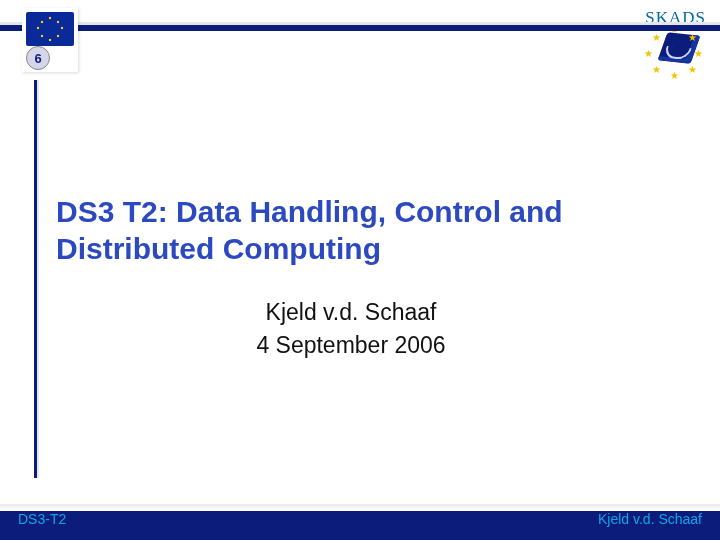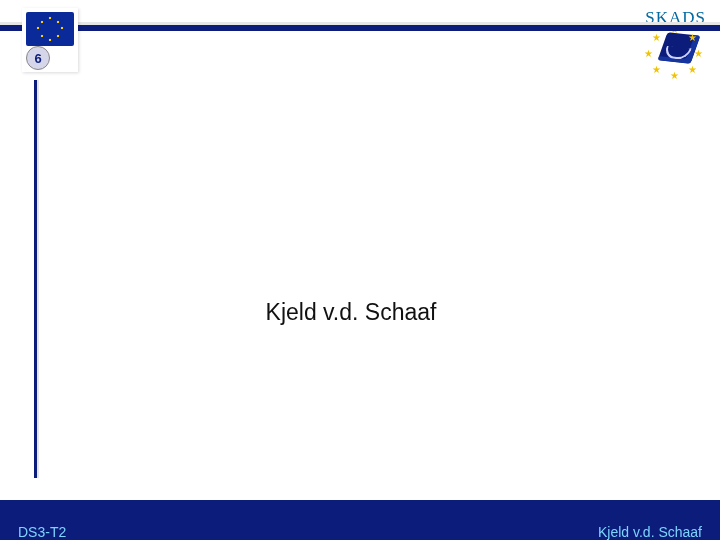--- a/index.html
+++ b/index.html
@@ -37,21 +37,21 @@
   
   .vline { position: absolute; top: 80px; left: 34px; width: 3px; height: 398px; background: #0b1c7a; box-shadow: 2px 0 0 #e6e6e6; }
 
   
   .title { position: absolute; top: 194px; left: 56px; width: 590px; font-size: 30px; font-weight: 700; line-height: 1.22; color: #2c49c0; }
 
   
   .meta { position: absolute; top: 296px; left: 56px; width: 590px; text-align: center; color: #111; font-size: 23px; line-height: 1.45; }
 
   
-  .footer { position: absolute; left: 0; bottom: 0; width: 720px; height: 40px; background: #0b1c7a; display: flex; align-items: flex-end; justify-content: space-between; padding: 0 18px; color: #7dd3fc; font-size: 14px; }
+  .footer { position: absolute; left: 0; bottom: 0; width: 720px; height: 29px; background: #0b1c7a; display: flex; align-items: flex-start; justify-content: space-between; padding: 0 18px; color: #0ea5e9; font-size: 14px; }
 
   
   .logo-left { z-index: 5; }
   .topbar { z-index: 2; }
   .vline { z-index: 2; }
 
   .slide::before { content:""; position:absolute; left:0; right:0; bottom:30px; height:6px; background: linear-gradient(#e9e9e9, rgba(255,255,255,0)); }
 </style>
 </head>
 <body>
@@ -80,23 +80,25 @@
         <span style="top:44px; left:28px">★</span>
         <span style="top:38px; left:10px">★</span>
         <span style="top:22px; left:2px">★</span>
         <span style="top:6px; left:10px">★</span>
       </div>
     </div>
   </div>
 
   <div class="vline"></div>
 
+  <div class="title">DS3 T2: Data Handling, Control and Distributed Computing</div>
 
   <div class="meta">
     <div>Kjeld v.d. Schaaf</div>
+    <div>4 September 2006</div>
   </div>
 
   <div class="footer">
     <span>DS3-T2</span>
     <span>Kjeld v.d. Schaaf</span>
   </div>
 
 </div>
 
 </body></html>

